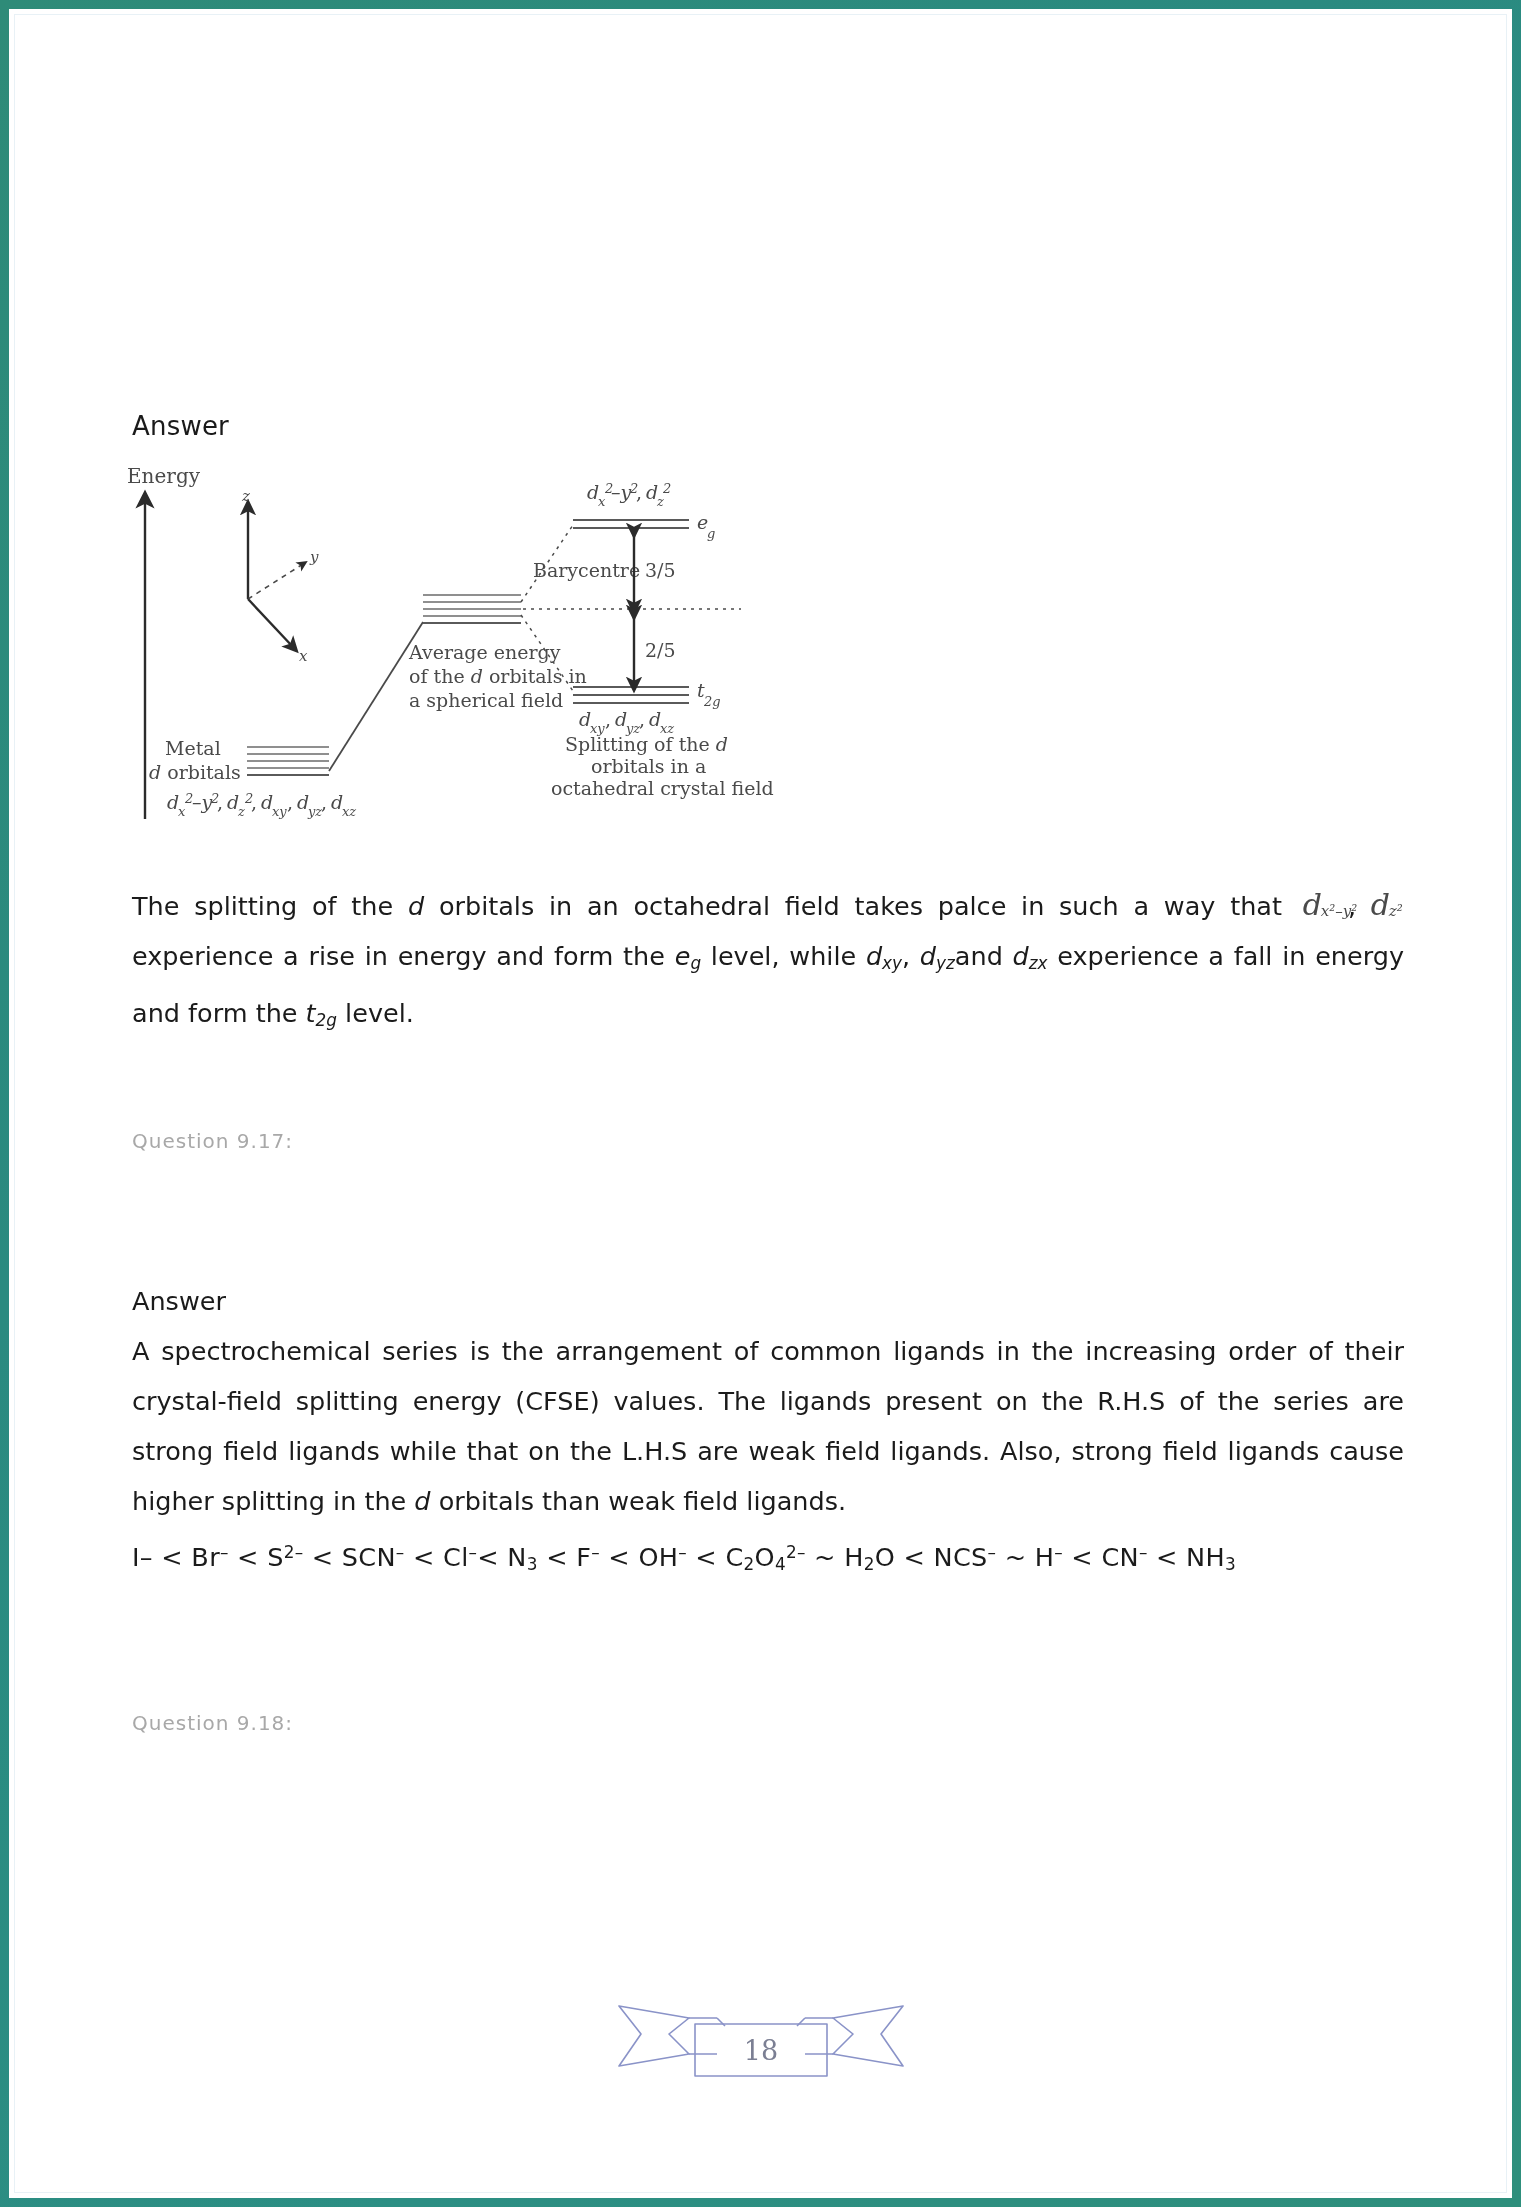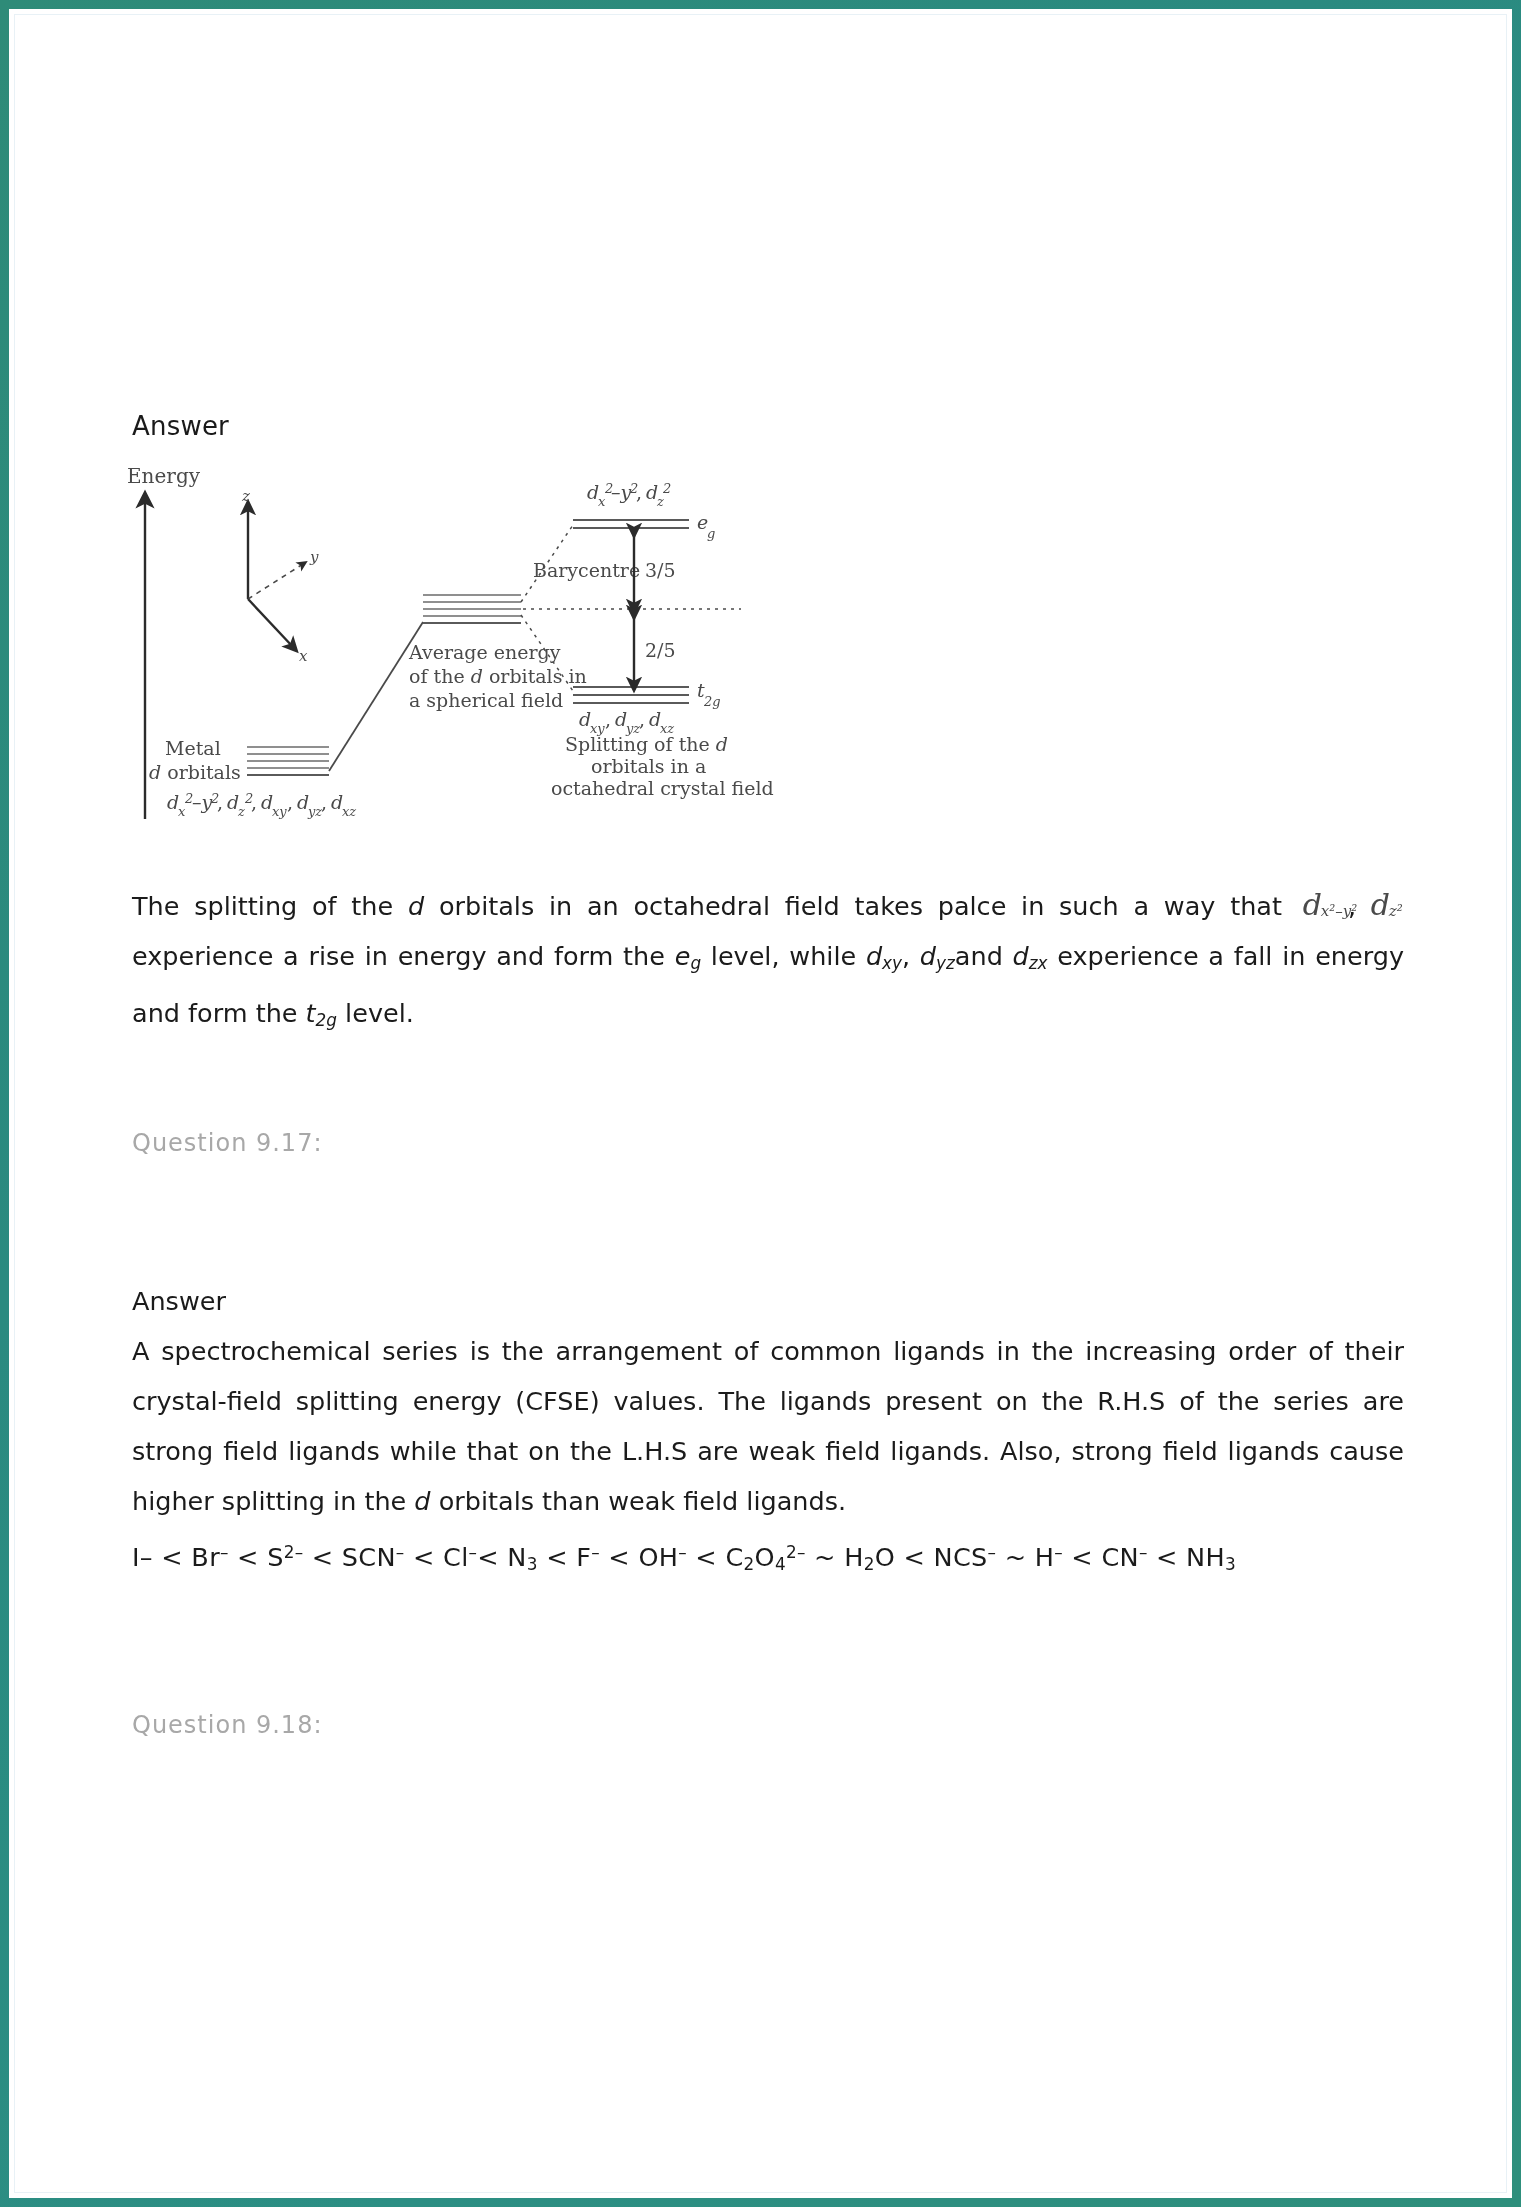--- a/index.html
+++ b/index.html
@@ -61,21 +61,21 @@
   .para {
     font-size: 25.5px;
     color: #1b1b1b;
     line-height: 50px;
     text-align: justify;
     text-justify: inter-word;
   }
   .para.nojust { text-align: left; }
 
   .qhead {
-    font-size: 24px;
+    font-size: 20px;
     color: #a8a8a8;
     letter-spacing: 1.0px;
     font-weight: normal;
     line-height: 1.2;
   }
 
   .ital { font-style: italic; }
   sub { font-size: 0.66em; vertical-align: -0.22em; }
   sup { font-size: 0.66em; vertical-align: 0.45em; }
 
@@ -300,15 +300,32 @@
         <text class="dg" x="524" y="198" font-size="19">2/5</text>
 
         <text x="444" y="292" font-size="19">
           <tspan class="dg">Splitting of the </tspan><tspan class="dgI">d</tspan>
         </text>
         <text class="dg" x="470" y="314" font-size="19">orbitals in a</text>
         <text class="dg" x="430" y="336" font-size="19">octahedral crystal field</text>
       </svg>
     </div>
 
+    <div id="ribbon">
+      <svg width="300" height="96" viewBox="0 0 300 96" xmlns="http://www.w3.org/2000/svg">
+        <g fill="none" stroke="#8a93c8" stroke-width="1.6" stroke-linejoin="round">
+
+          <path d="M8,18 L78,30 L58,46 L78,66 L8,78 L30,46 Z"></path>
+
+          <path d="M292,18 L222,30 L242,46 L222,66 L292,78 L270,46 Z"></path>
+
+          <path d="M78,30 L106,30 M78,66 L106,66"></path>
+          <path d="M222,30 L194,30 M222,66 L194,66"></path>
+          <path d="M106,30 L114,38 M194,30 L186,38"></path>
+
+          <rect x="84" y="36" width="132" height="52"></rect>
+        </g>
+        <text class="ribbon-num" x="150" y="72" text-anchor="middle" id="page-number-text">18</text>
+      </svg>
+    </div>
 
   </div>
 </div>
 
 </body></html>

